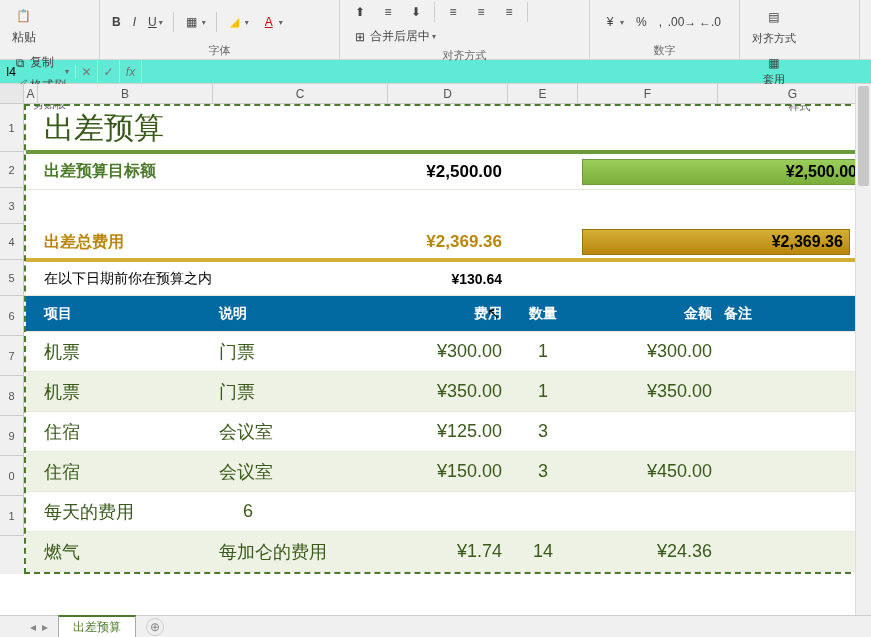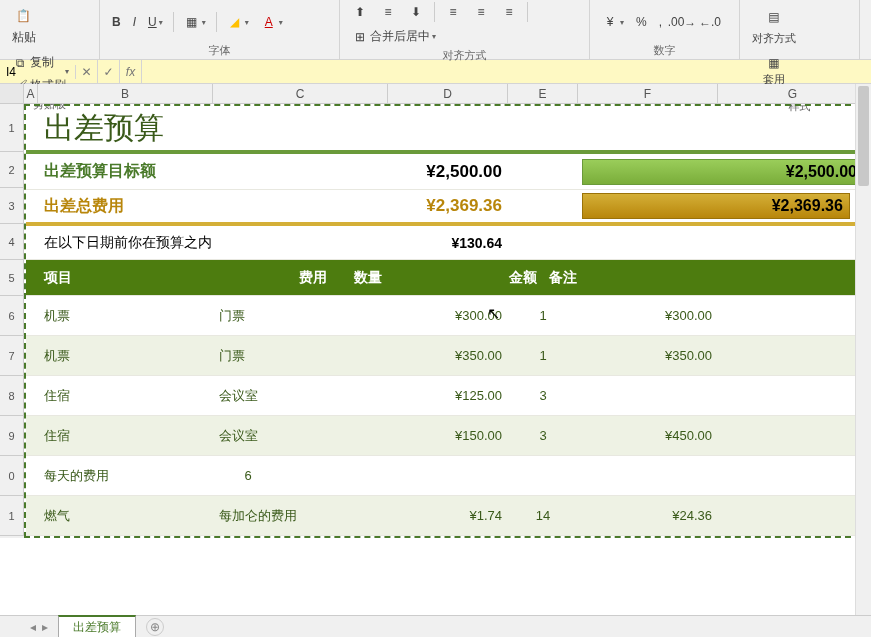--- a/index.html
+++ b/index.html
@@ -11,21 +11,21 @@
 .ribbon-controls { flex: 1; display: flex; align-items: center; gap: 4px; flex-wrap: wrap; }
 .ribbon-label { text-align: center; font-size: 11px; color: #666; padding-top: 1px; }
 .rib-btn { display: inline-flex; align-items: center; padding: 2px 4px; cursor: pointer; font-size: 12px; color: #444; gap: 2px; }
 .rb-big { flex-direction: column; height: 46px; justify-content: center; }
 .rib-ico { width: 16px; height: 16px; display: inline-flex; align-items: center; justify-content: center; }
 .rib-ico-lg { width: 24px; height: 24px; }
 .drop-arrow { font-size: 8px; color: #666; }
 .sep { width: 1px; height: 20px; background: #ccc; margin: 0 2px; }
 
 
-.formula-row { height: 24px; border-bottom: 1px solid #d4d4d4; display: flex; align-items: center; background: #fef9c3; }
+.formula-row { height: 24px; border-bottom: 1px solid #d4d4d4; display: flex; align-items: center; background: #5eead4; }
 .name-box { width: 76px; border-right: 1px solid #d4d4d4; padding: 0 6px; font-size: 12px; display: flex; align-items: center; }
 .name-box .drop-arrow { margin-left: auto; }
 .fx-btn { width: 22px; text-align: center; border-right: 1px solid #d4d4d4; height: 100%; display: flex; align-items: center; justify-content: center; cursor: pointer; color: #777; }
 .formula-input { flex: 1; padding: 0 6px; }
 
 
 .grid-wrap { position: relative; }
 .col-headers { display: flex; height: 20px; border-bottom: 1px solid #ccc; background: #f0f0f0; }
 .corner { width: 24px; border-right: 1px solid #ccc; background: #e8e8e8; }
 .col-h { border-right: 1px solid #ccc; text-align: center; font-size: 12px; color: #555; line-height: 20px; cursor: pointer; }
@@ -43,31 +43,31 @@
 .trow { display: flex; border-bottom: 1px solid #e8e8e0; }
 .trow .c { padding: 0 6px; display: flex; align-items: center; }
 .c.cA { width: 12px; padding: 0; }
 .c.cB {} .c.cC {} .c.cD { justify-content: flex-end; } .c.cE { justify-content: center; } .c.cF { justify-content: flex-end; } .c.cG {}
 
 .title-row { height: 48px; border-bottom: 4px solid #6a9a3a; }
 .title-text { font-size: 30px; color: #3a5a1a; font-weight: 300; }
 
 .summary-row { height: 36px; font-size: 16px; font-weight: bold; }
 .green-text { color: #4a7a2a; align-items: center; }
-.gold-text { color: #b8860b; }
+.gold-text { color: #b8860b; margin-top: 36px; }
 .sum-val { font-size: 17px; }
 .bar-green { background: linear-gradient(#9acd5a, #7aad3a); border: 1px solid #6a9a3a; margin: 4px 0; width: 100%; height: 26px; display: flex; align-items: center; justify-content: flex-end; padding: 0 6px; font-weight: bold; color: #000; }
 .bar-gold { background: linear-gradient(#d4af37, #b8860b); border: 1px solid #9a7209; margin: 4px 0; height: 26px; display: flex; align-items: center; justify-content: flex-end; padding: 0 6px; font-weight: bold; color: #000; }
 .bar-gold-partial { width: 95%; }
 .budget-under { border-bottom: 4px solid #d4af37; }
 
-.header-row { height: 36px; background: #4d7c0f; color: #fff; font-weight: bold; font-size: 14px; }
+.header-row { height: 36px; background: #0369a1; color: #fff; font-weight: bold; font-size: 14px; }
 .header-row .c { border: none; }
 
-.data-row { height: 40px; font-size: 13px; color: #3a5a1a; }
+.data-row { height: 40px; font-size: 18px; color: #3a5a1a; }
 .data-row.alt { background: #eef2e4; }
 
 .cursor-arrow { position: absolute; left: 487px; top: 220px; font-size: 16px; color: #000; pointer-events: none; }
 
 
 .tab-bar { position: absolute; bottom: 0; left: 0; right: 0; height: 22px; background: #f0f0f0; border-top: 1px solid #ccc; display: flex; align-items: center; padding-left: 20px; }
 .tab-nav { display: flex; gap: 6px; padding: 0 10px; color: #888; }
 .tab-nav span { cursor: pointer; }
 .sheet-tab { background: #fff; border: 1px solid #aaa; border-bottom: none; padding: 2px 14px; font-size: 12px; color: #4a7a2a; cursor: pointer; border-top: 2px solid #4a7a2a; }
 .add-tab { margin-left: 10px; color: #888; cursor: pointer; width: 18px; height: 18px; border: 1px solid #ccc; border-radius: 50%; display: flex; align-items: center; justify-content: center; }
@@ -280,20 +280,21 @@
 
       <div class="trow summary-row" style="height:34px;font-size:14px;font-weight:normal">
         <div class="c cA"></div>
         <div class="c" style="width:350px">在以下日期前你在预算之内</div>
         <div class="c cD" style="font-weight:bold">¥130.64</div>
       </div>
 
       <div class="trow header-row">
         <div class="c cA"></div>
         <div class="c cB">项目</div>
+        <div class="c cC">说明</div>
         <div class="c cD">费用</div>
         <div class="c cE">数量</div>
         <div class="c cF">金额</div>
         <div class="c cG" style="justify-content:flex-start">备注</div>
       </div>
 
       <div id="data-rows">
           <div class="trow data-row">
             <div class="c cA"></div>
             <div class="c cB">机票</div>

